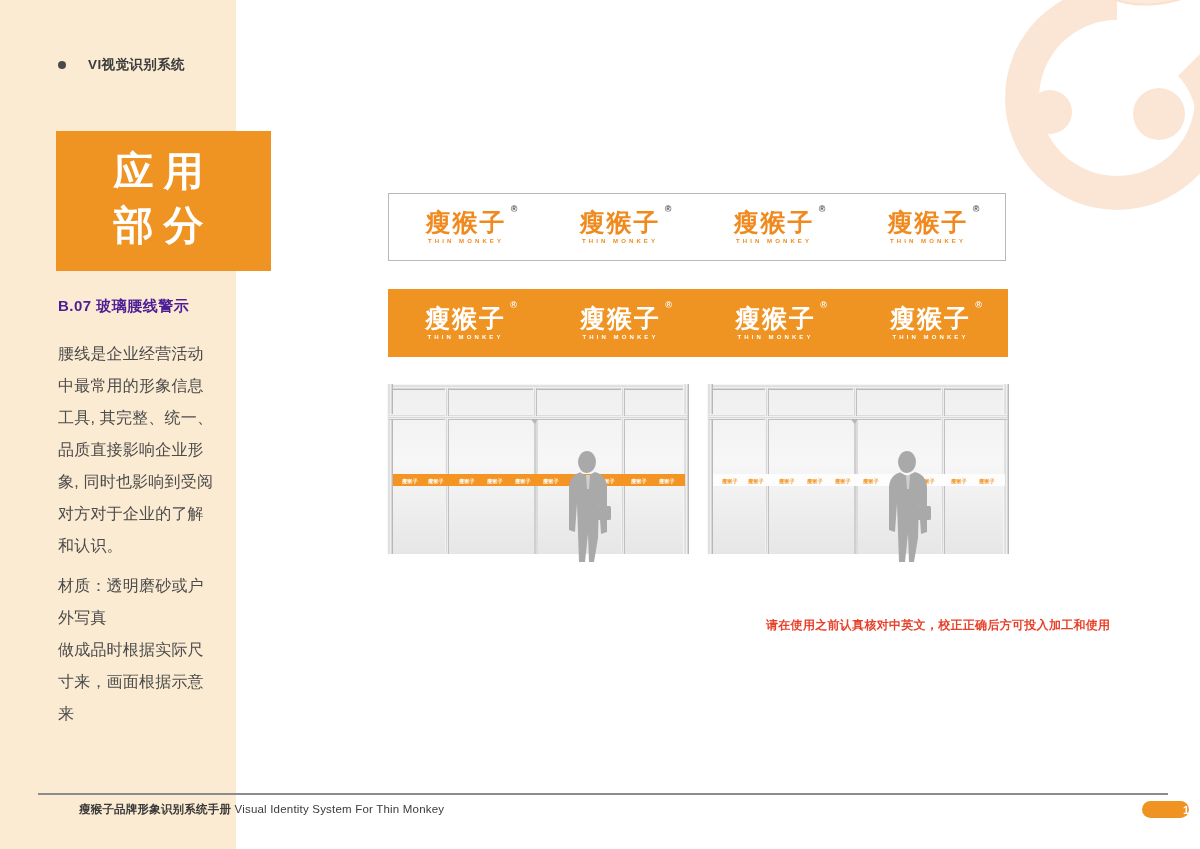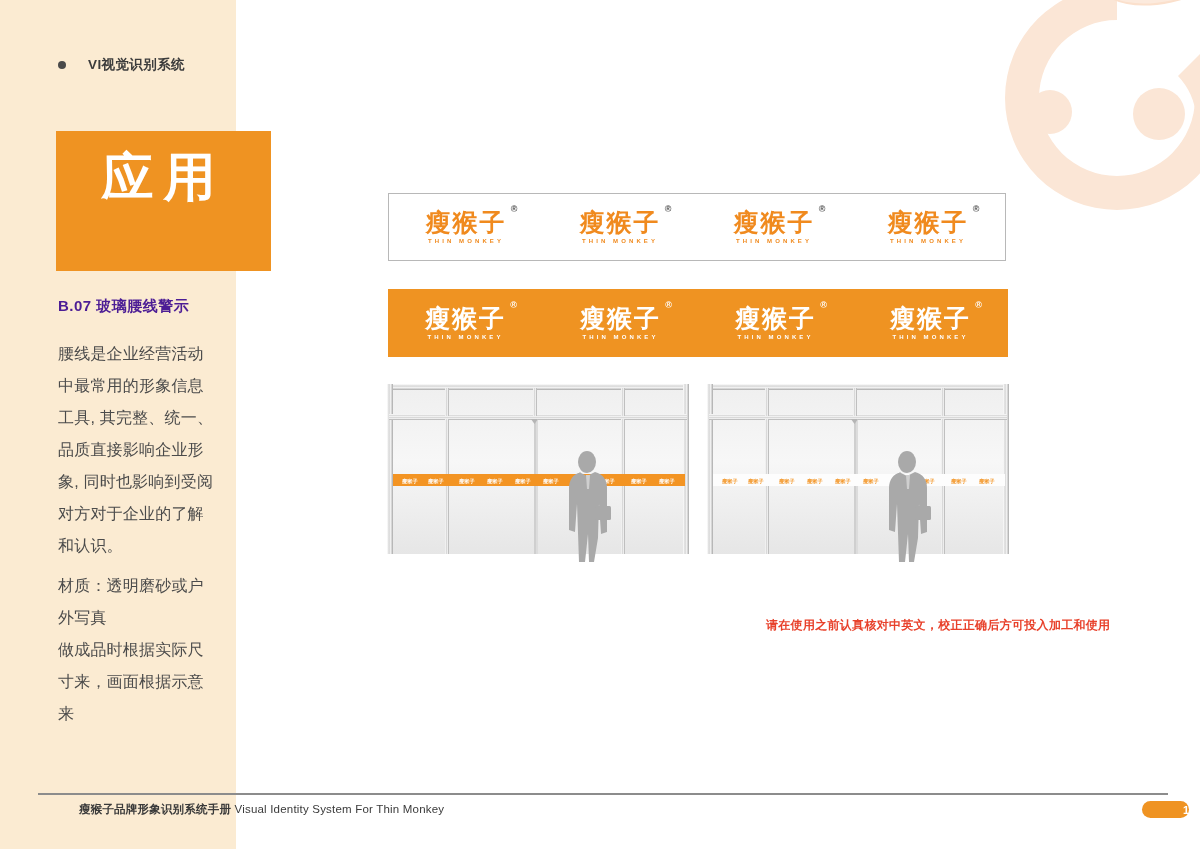--- a/index.html
+++ b/index.html
@@ -19,21 +19,21 @@
   .sidebar { position: absolute; left: 0; top: 0; width: 236px; height: 849px;
              background: #FBEBD2; }
   .sidebar-inner { position: relative; width: 280px; height: 100%; }
 
   .vi-head { position: absolute; left: 58px; top: 56px; display: flex; align-items: center; gap: 22px; }
   .vi-bullet { width: 8px; height: 8px; border-radius: 50%; background: #4a4a4a; display: block; }
   .vi-title { font-size: 13.5px; font-weight: bold; color: #3c3c3c; letter-spacing: .4px; white-space: nowrap; }
 
   .app-block { position: absolute; left: 56px; top: 131px; width: 215px; height: 140px;
                background: #EF9322; }
-  .app-l1, .app-l2 { color:#fff; font-weight: bold; font-size: 52px; letter-spacing: 10px;
+  .app-l1, .app-l2 { color:#fff; font-weight: bold; font-size: 40px; letter-spacing: 10px;
                      text-align: center; line-height: 1; }
   .app-l1 { padding-top: 20px; }
   .app-l2 { padding-top: 14px; }
 
   .sec-title { position: absolute; left: 58px; top: 297px; font-size: 15px; font-weight: bold;
                color: #4c1d95; letter-spacing: .5px; white-space: nowrap; }
 
   .body-copy { position: absolute; left: 58px; top: 338px; width: 158px;
                font-size: 16px; color: #4b4b4b; line-height: 2.0; letter-spacing: .2px; }
   .body-copy p { margin: 0; }
@@ -115,20 +115,21 @@
   <div class="sidebar">
     <div class="sidebar-inner">
 
       <div class="vi-head">
         <span class="vi-bullet"></span>
         <span class="vi-title">VI视觉识别系统</span>
       </div>
 
       <div class="app-block">
         <div class="app-l1">应用</div>
+        <div class="app-l2">部分</div>
       </div>
 
       <div class="sec-title">B.07  玻璃腰线警示</div>
 
       <div class="body-copy">
         <p>腰线是企业经营活动中最常用的形象信息工具, 其完整、统一、品质直接影响企业形象, 同时也影响到受阅对方对于企业的了解和认识。</p>
         <p class="gap1">材质：透明磨砂或户外写真</p>
         <p class="gap2">做成品时根据实际尺寸来，画面根据示意来</p>
       </div>
 

